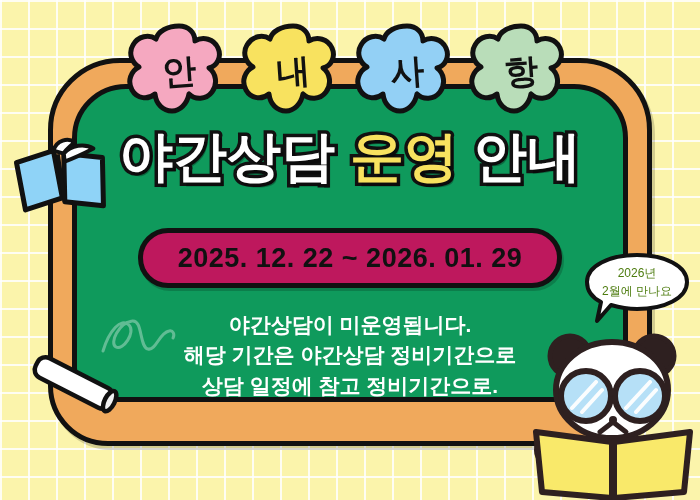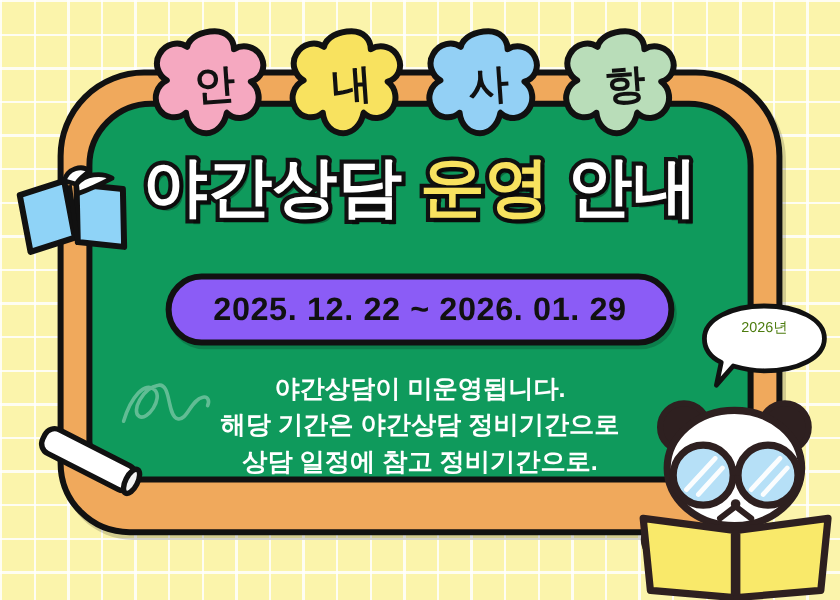--- a/index.html
+++ b/index.html
@@ -137,21 +137,21 @@
     text-shadow: 3px 4px 0 rgba(0,0,0,0.30);
   }
 
   
   #date-pill {
     position: absolute;
     left: 138px;
     top: 228px;
     width: 424px;
     height: 60px;
-    background: #8b5cf6;
+    background: #be185d;
     border: 5px solid #111111;
     border-radius: 34px;
     box-sizing: border-box;
     display: flex;
     align-items: center;
     justify-content: center;
     box-shadow: 2px 3px 0 rgba(0,0,0,0.18);
   }
   #date-text {
     font-size: 27px;
@@ -320,20 +320,21 @@
     </g>
   </svg>
 
   <div id="speech-bubble">
     <svg viewBox="0 0 108 72">
       <path d="M54 3 C82 3 104 14 104 30 C104 46 82 57 54 57
                C44 57 35 55 28 53 L14 69 L18 50 C8 45 4 38 4 30 C4 14 26 3 54 3 Z" fill="#ffffff" stroke="#111111" stroke-width="4" stroke-linejoin="round"></path>
     </svg>
     <div id="speech-text">
       <div class="speech-line">2026년</div>
+      <div class="speech-line">2월에 만나요</div>
     </div>
   </div>
 
   <svg id="panda" viewBox="0 0 172 178">
 
     <circle cx="42" cy="34" r="20" fill="#2e2020" stroke="#2e2020" stroke-width="5"></circle>
     <circle cx="126" cy="34" r="20" fill="#2e2020" stroke="#2e2020" stroke-width="5"></circle>
 
     <ellipse cx="84" cy="68" rx="56" ry="48" fill="#ffffff" stroke="#2e2020" stroke-width="6"></ellipse>
 

